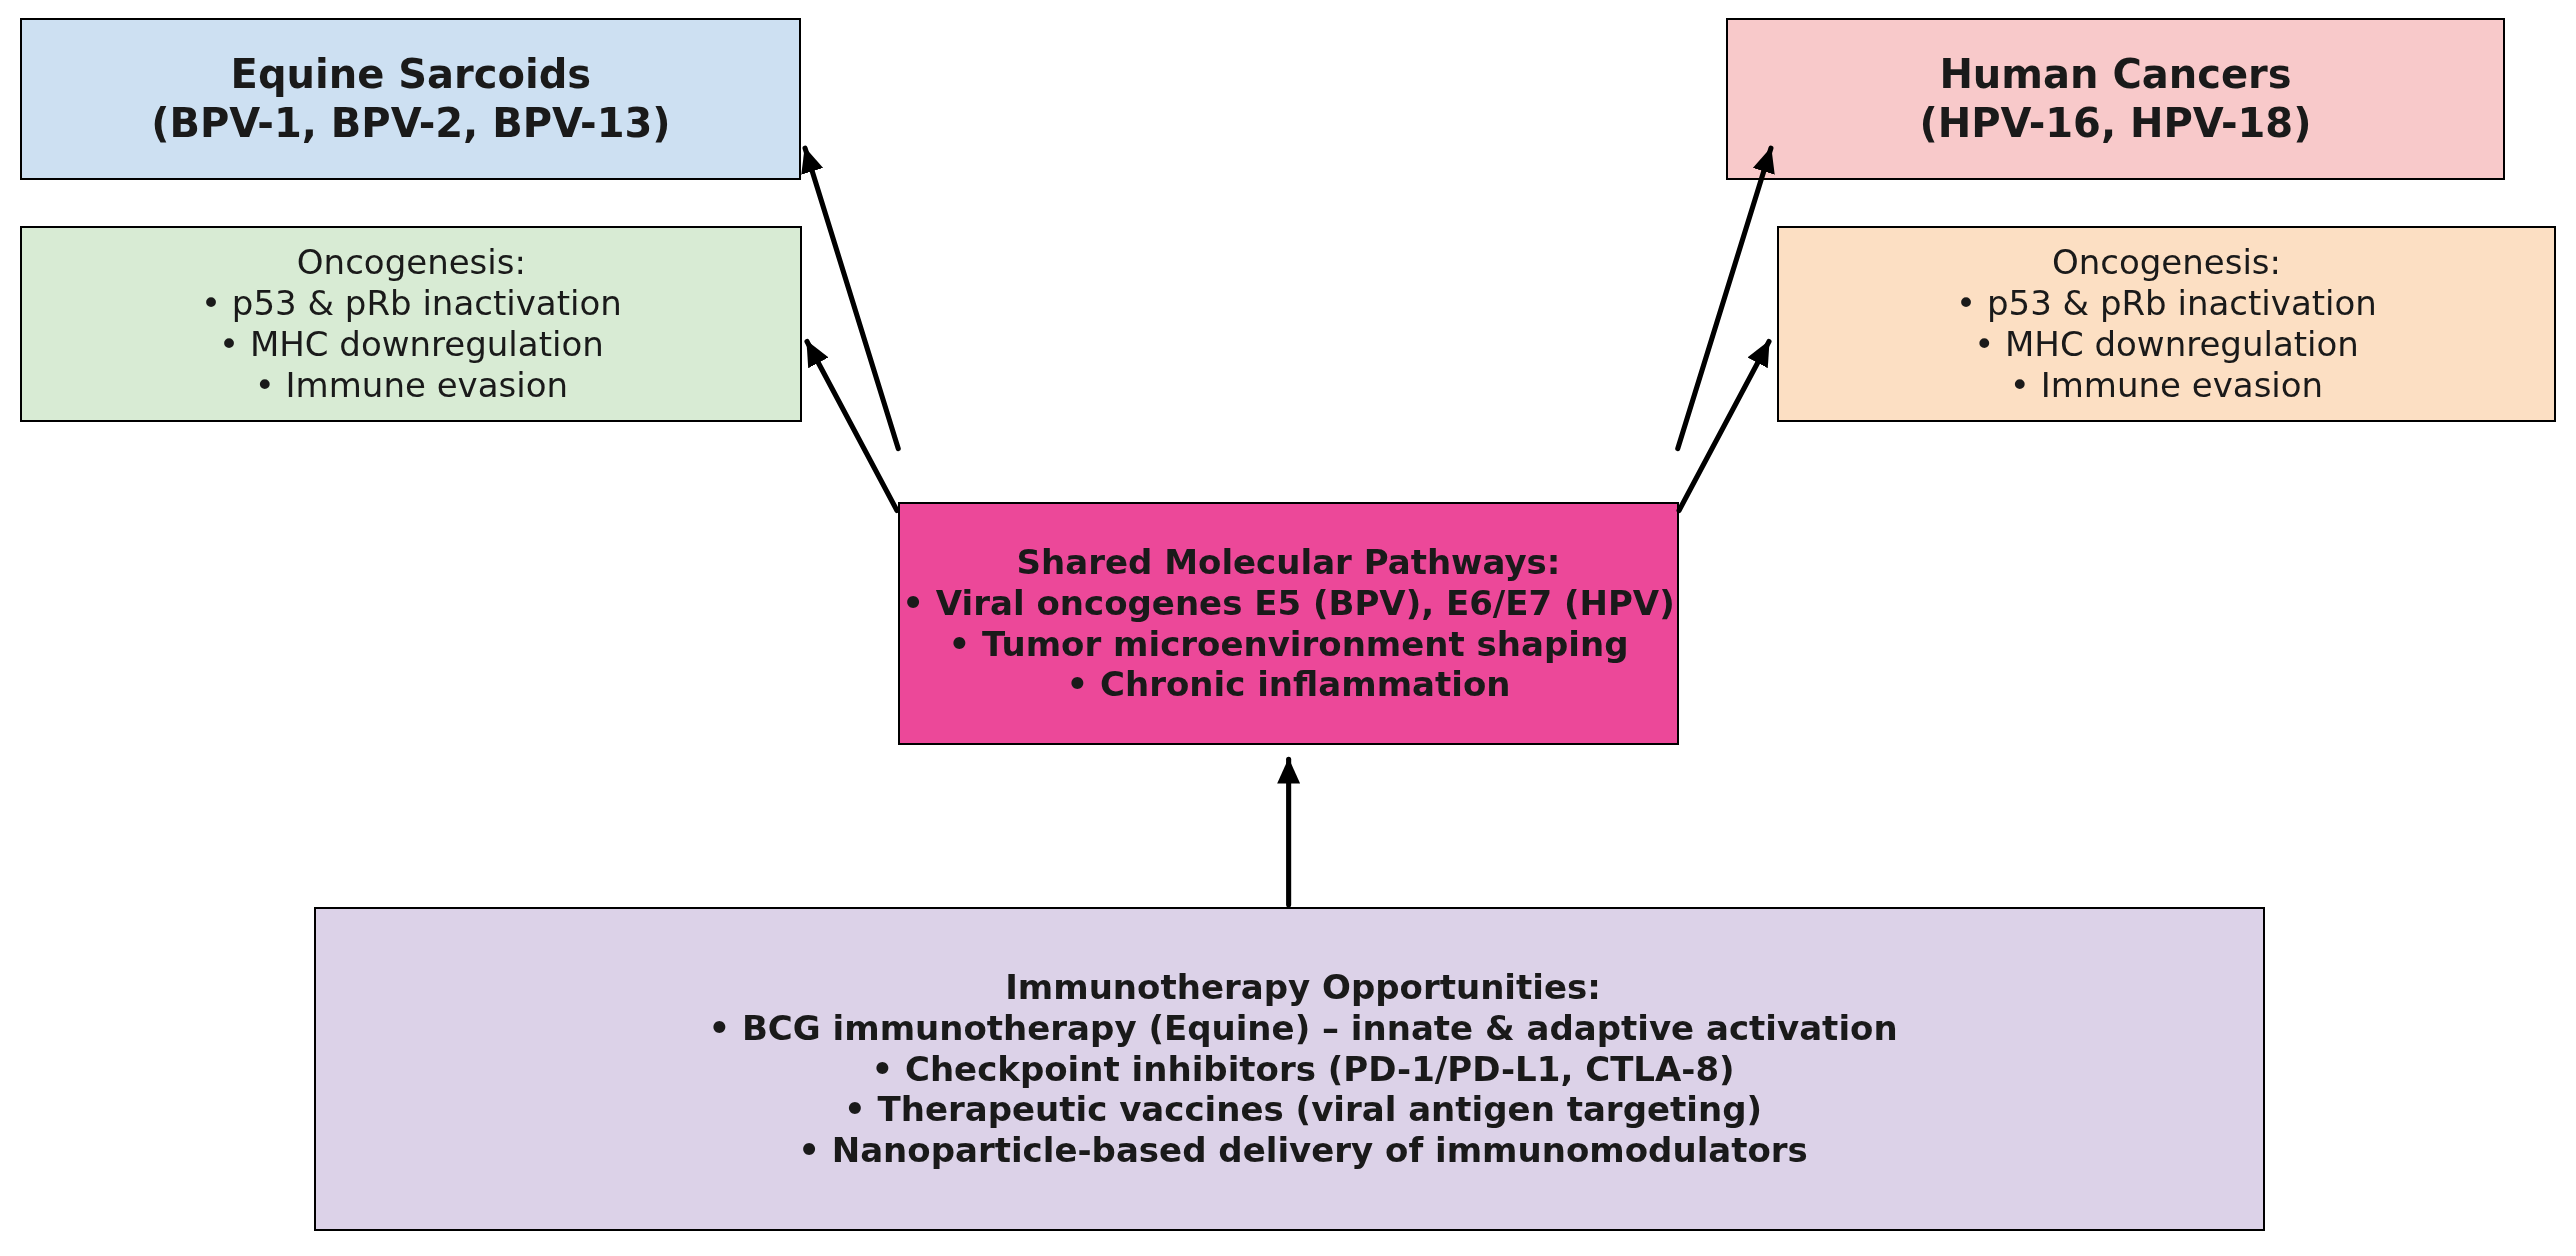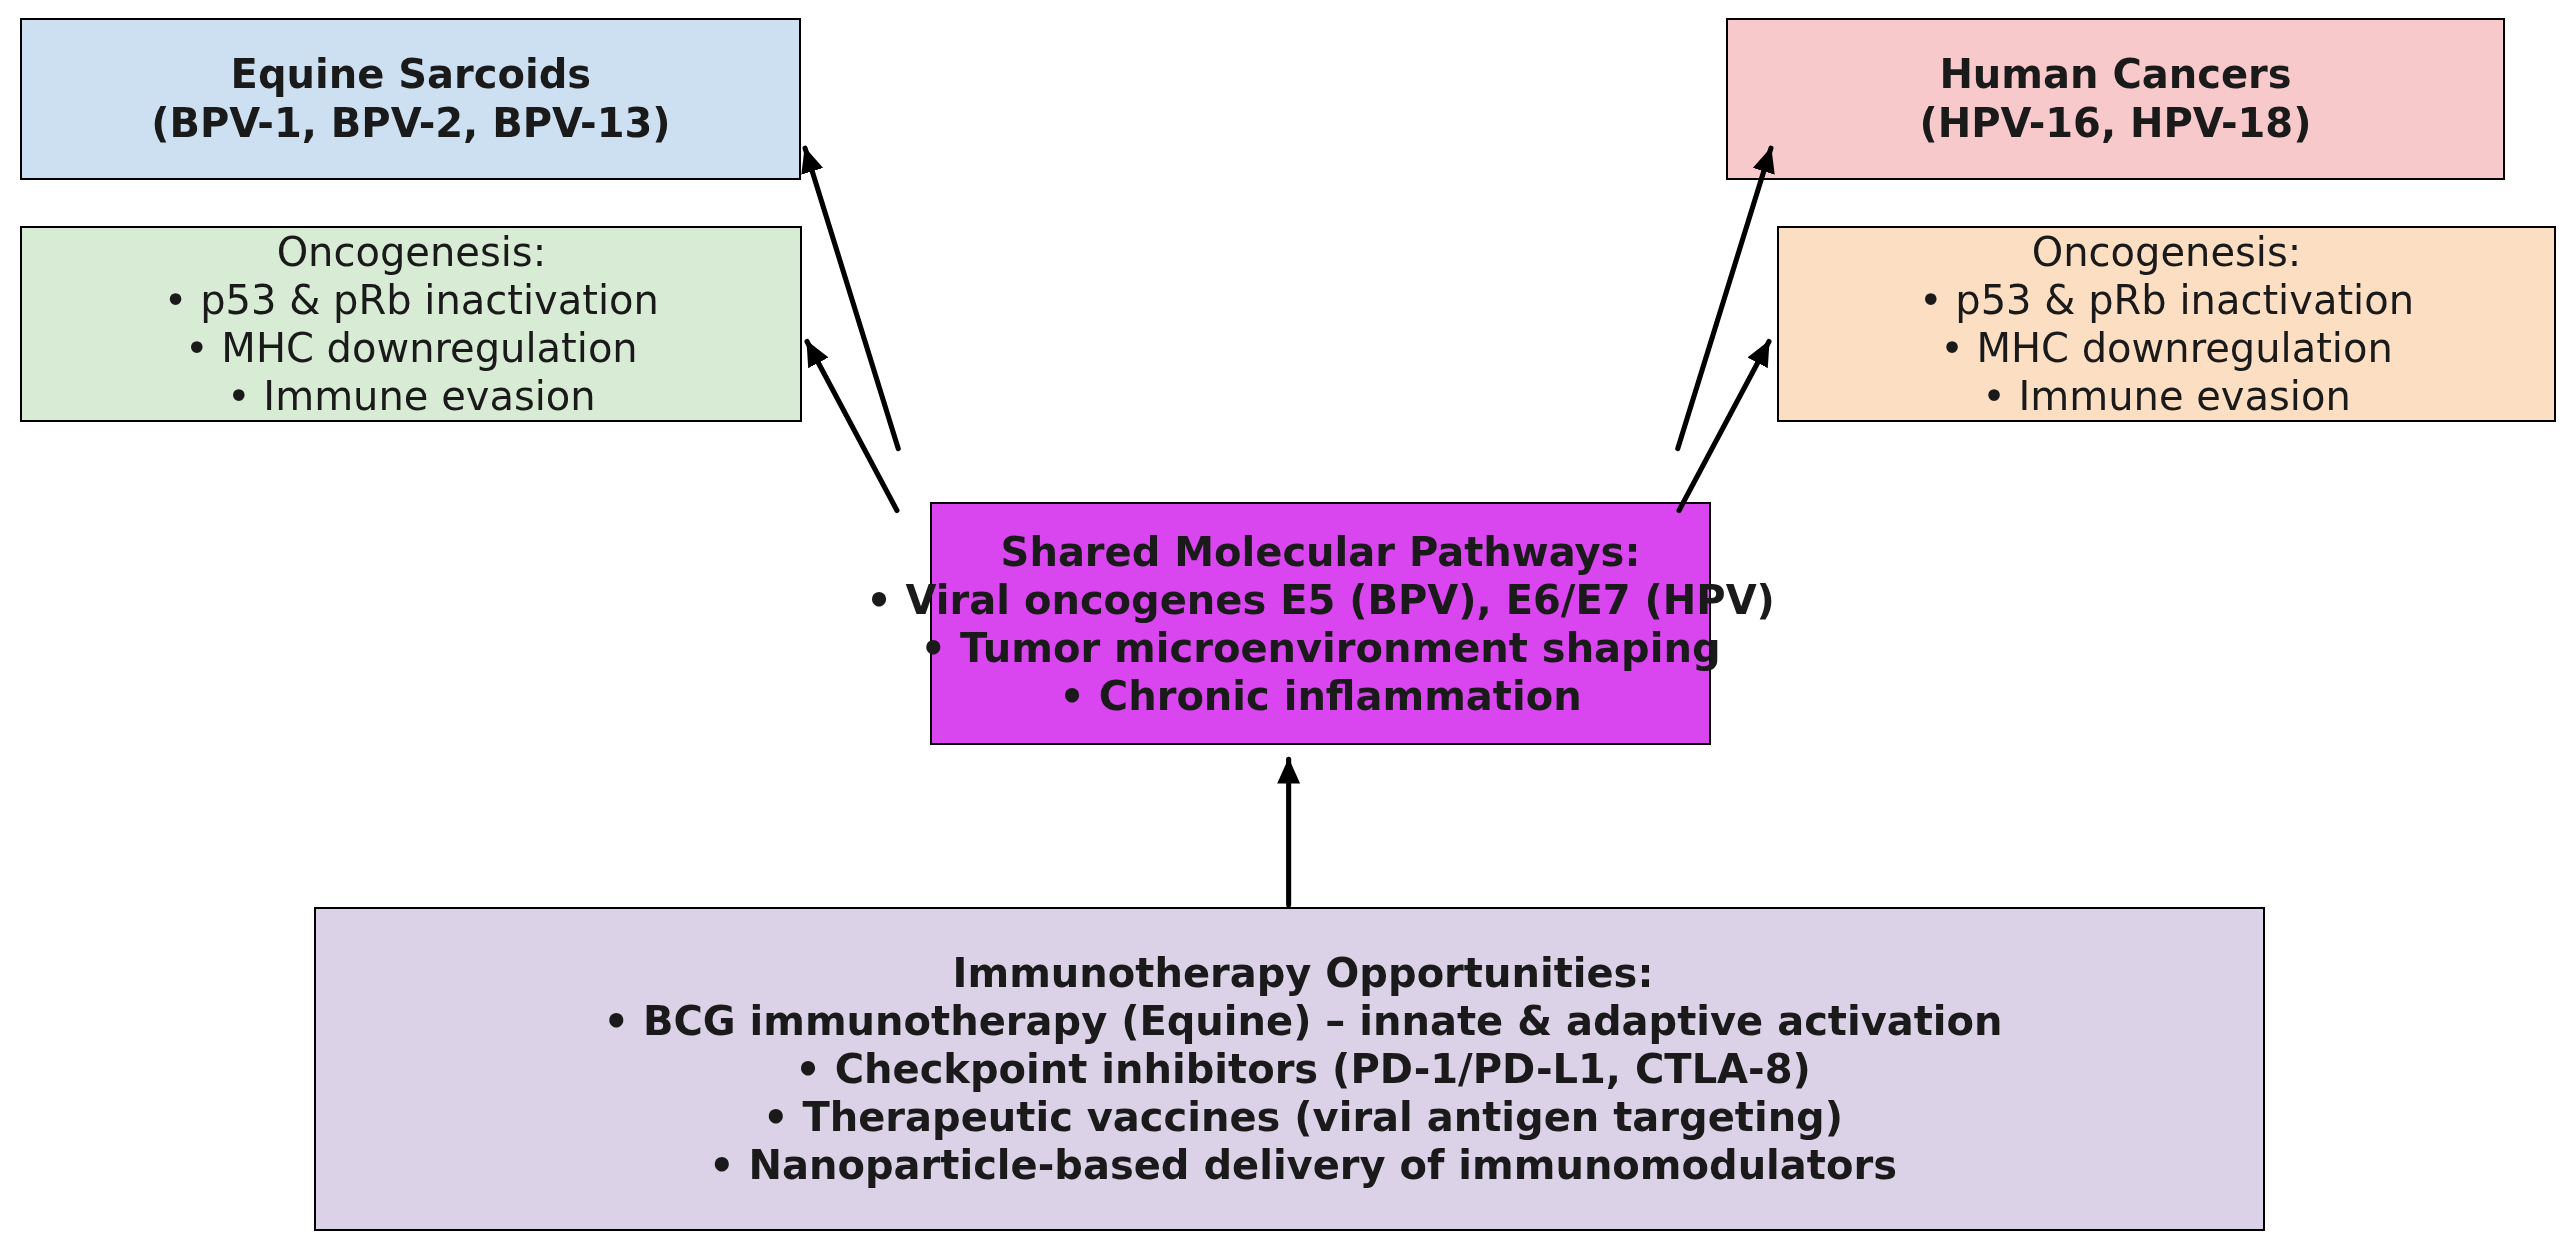--- a/index.html
+++ b/index.html
@@ -11,21 +11,21 @@
   }
   .box{
     position:absolute;box-sizing:border-box;
     border:2.6px solid #000000;
     display:flex;flex-direction:column;justify-content:center;align-items:center;
     text-align:right;
   }
   .box .line{white-space:nowrap;line-height:1.2;}
   .title-box{font-size:40px;font-weight:700;}
   .title-box .line{line-height:1.22;}
-  .body-box{font-size:40px;}
+  .body-box{font-size:34px;}
   #box-equine{left:20.4px;top:18px;width:781px;height:162px;}
   #box-human{left:1726px;top:18px;width:779px;height:162px;}
   #box-equine-onco{left:20.4px;top:226px;width:782px;height:196px;font-weight:400;}
   #box-human-onco{left:1777px;top:226px;width:779px;height:196px;font-weight:400;}
   #box-shared{left:898px;top:502px;width:781px;height:243px;font-weight:700;}
   #box-immuno{left:314px;top:907px;width:1951px;height:324px;font-weight:700;}
   #arrow-layer{
     position:absolute;left:0;top:0;width:2576px;height:1257px;
     pointer-events:none;
   }
@@ -51,21 +51,21 @@
   <div class="line">• Immune evasion</div>
 </div>
 
 <div class="box body-box" id="box-human-onco" style="background-color: rgb(252, 223, 195);">
   <div class="line">Oncogenesis:</div>
   <div class="line">• p53 &amp; pRb inactivation</div>
   <div class="line">• MHC downregulation</div>
   <div class="line">• Immune evasion</div>
 </div>
 
-<div class="box body-box" id="box-shared" style="background-color: #d946ef; margin-left: 32px;">
+<div class="box body-box" id="box-shared" style="background-color: #ec4899;">
   <div class="line">Shared Molecular Pathways:</div>
   <div class="line">• Viral oncogenes E5 (BPV), E6/E7 (HPV)</div>
   <div class="line">• Tumor microenvironment shaping</div>
   <div class="line">• Chronic inflammation</div>
 </div>
 
 <div class="box body-box" id="box-immuno" style="background-color: rgb(220, 210, 232); padding-left: 27px;">
   <div class="line">Immunotherapy Opportunities:</div>
   <div class="line">• BCG immunotherapy (Equine) – innate &amp; adaptive activation</div>
   <div class="line">• Checkpoint inhibitors (PD-1/PD-L1, CTLA-8)</div>

